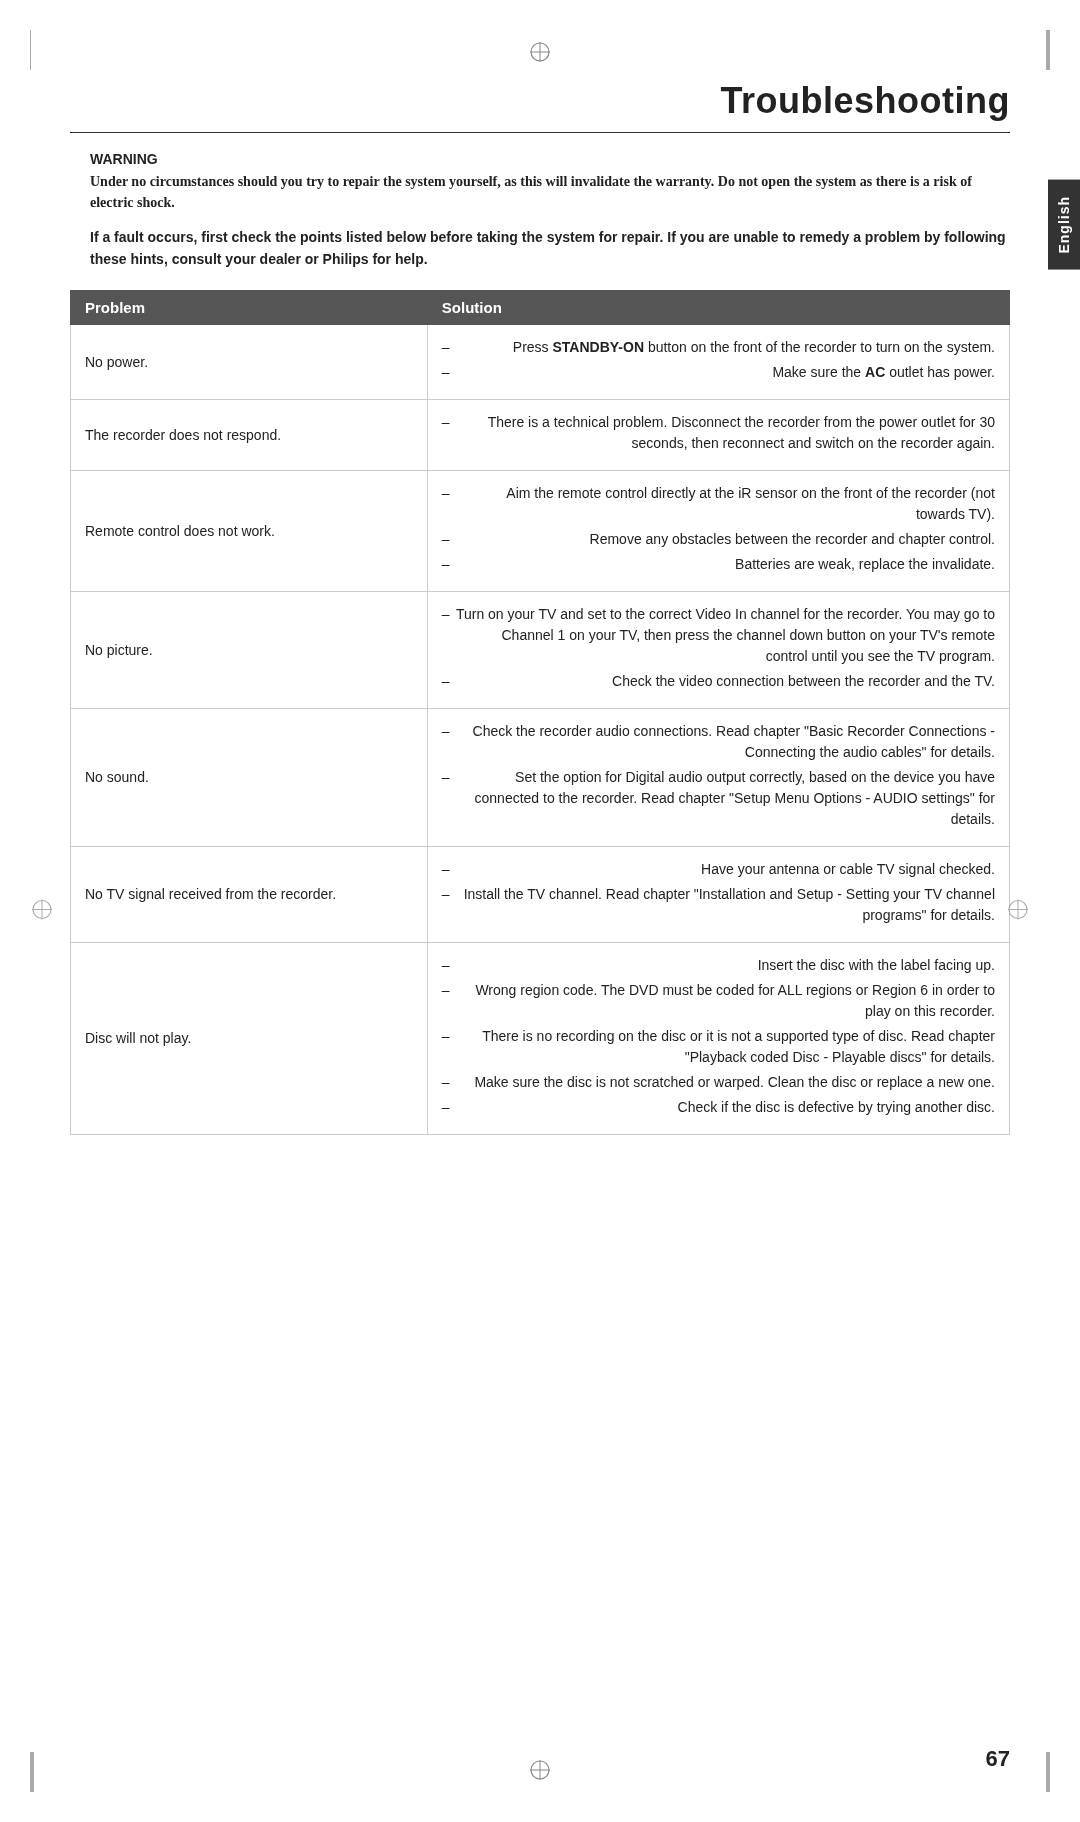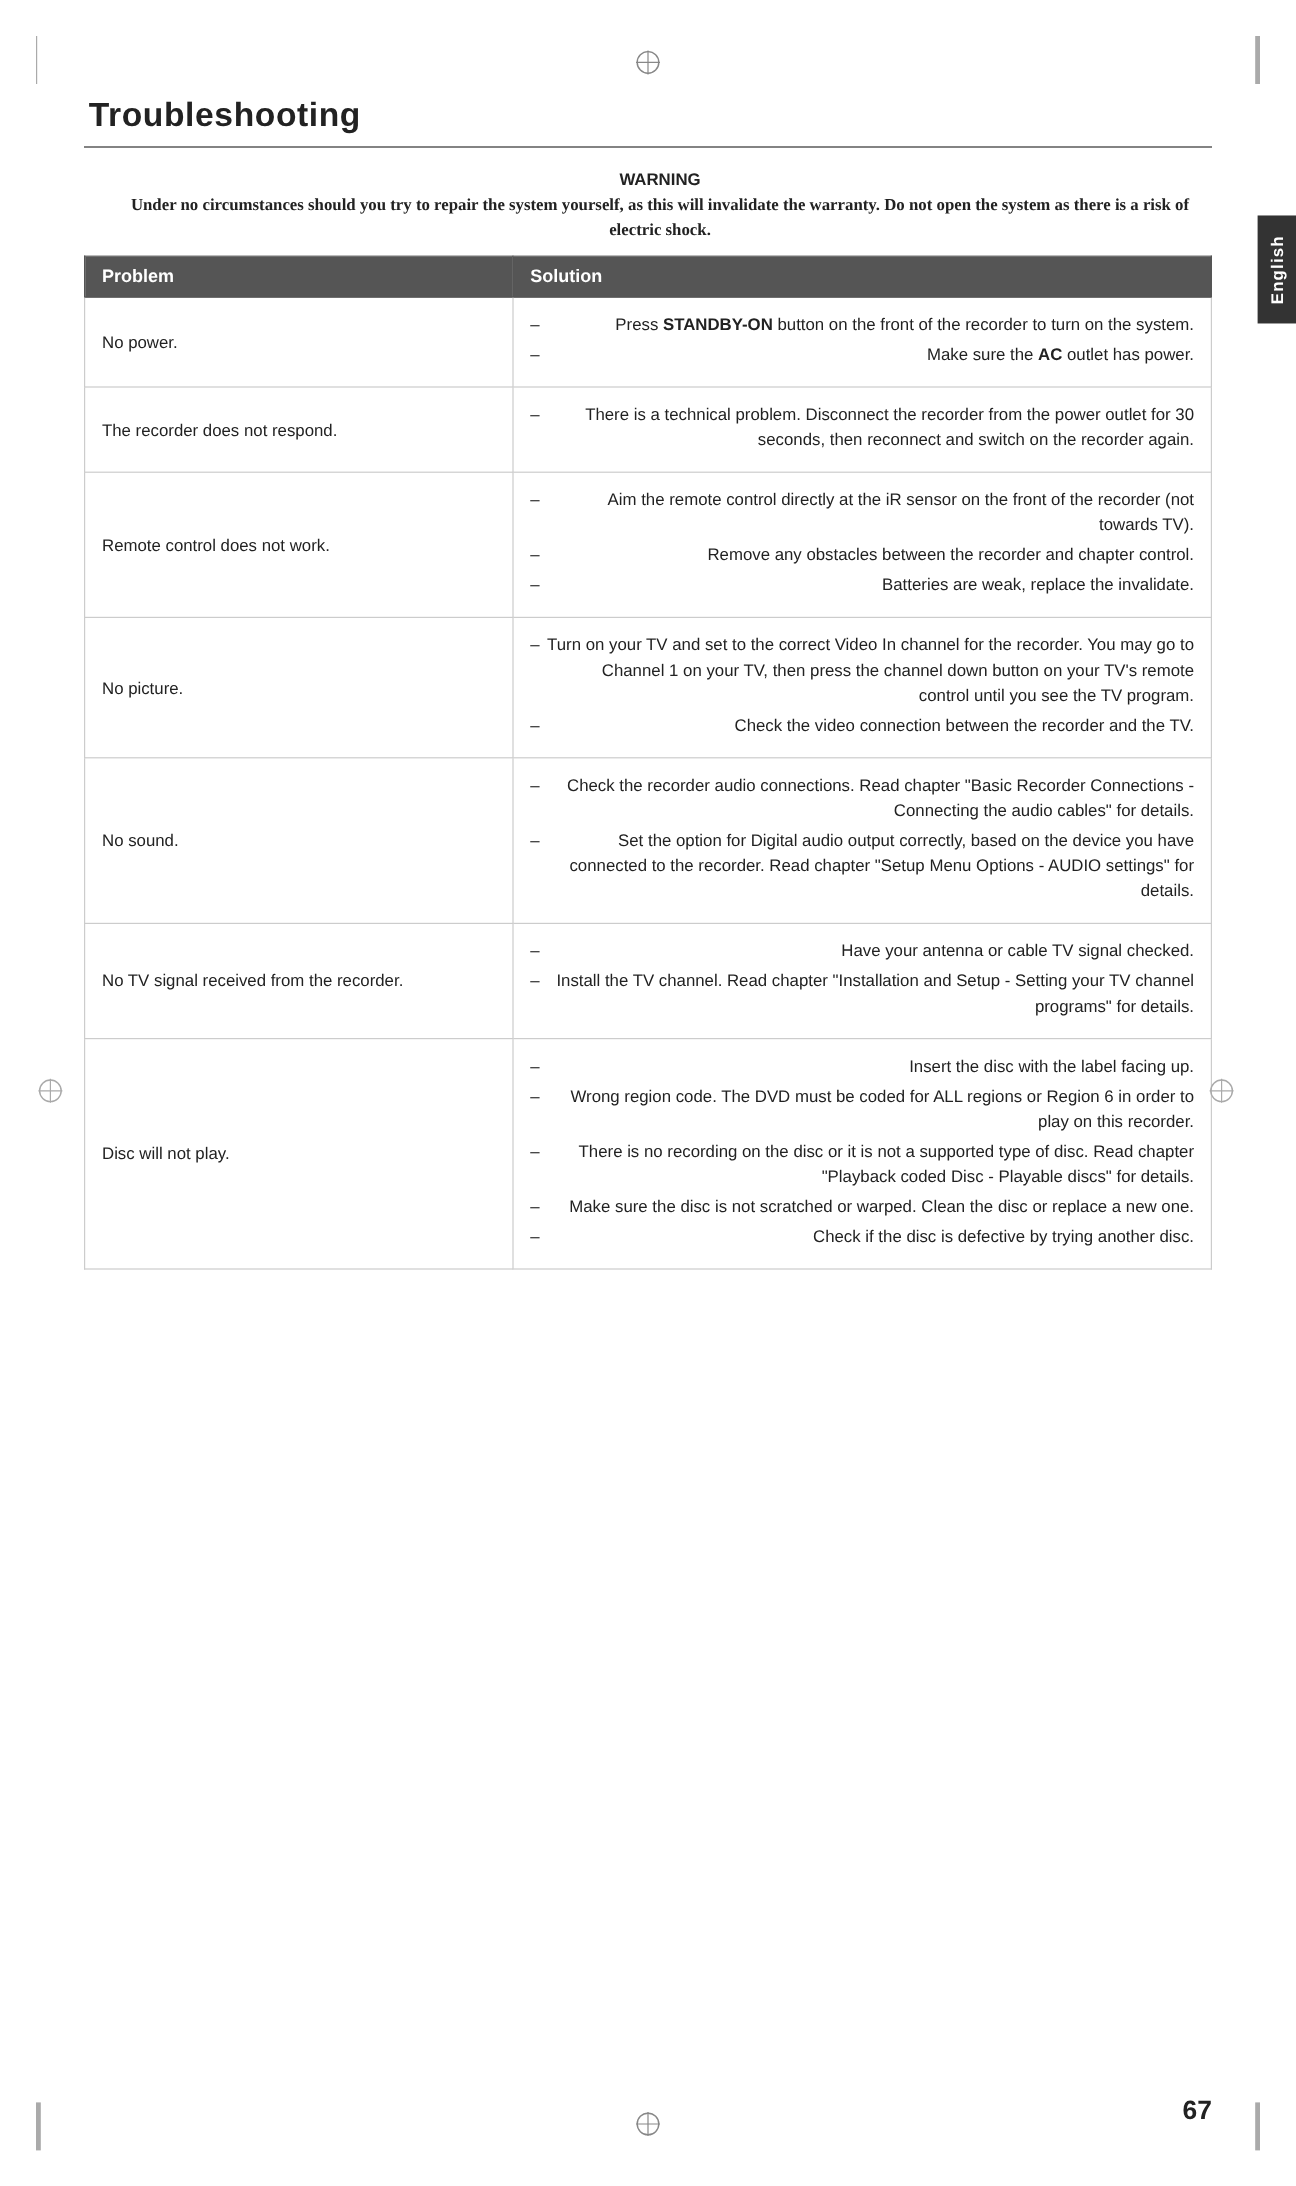--- a/index.html
+++ b/index.html
@@ -38,38 +38,37 @@
     
     .reg-mark {
       position: absolute;
       width: 24px;
       height: 24px;
     }
     .reg-mark svg { width: 24px; height: 24px; }
 
     
     .page-title {
-      text-align: left;
-      font-size: 28px;
-      font-weight: bold;
-      padding: 80px 70px 10px 74px;
+      text-align: right;
+      font-size: 36px;
+      font-weight: bold;
+      padding: 80px 70px 10px 104px;
       letter-spacing: 0.5px;
     }
 
     
     .title-rule {
       border: none;
       border-top: 1.5px solid #333;
       margin: 0 70px 0 70px;
     }
 
     
     .warning-section {
       margin: 18px 70px 0 90px;
-      text-align: center;
     }
     .warning-label {
       font-weight: bold;
       font-size: 14px;
       margin-bottom: 4px;
     }
     .warning-text {
       font-weight: bold;
       font-size: 14px;
       line-height: 1.5;
@@ -206,20 +205,21 @@
   </div>
 
   <div class="page-title">
     <span>Troubleshooting</span>
   </div>
   <hr class="title-rule">
 
   <div class="warning-section">
     <div class="warning-label">WARNING</div>
     <div class="warning-text">Under no circumstances should you try to repair the system yourself, as this will invalidate the warranty. Do not open the system as there is a risk of electric shock.</div>
+    <div class="fault-text">If a fault occurs, first check the points listed below before taking the system for repair. If you are unable to remedy a problem by following these hints, consult your dealer or Philips for help.</div>
   </div>
 
   <table class="trouble-table">
     <thead>
       <tr>
         <th class="problem-col">Problem</th>
         <th class="solution-col">Solution</th>
       </tr>
     </thead>
     <tbody id="table-body">

